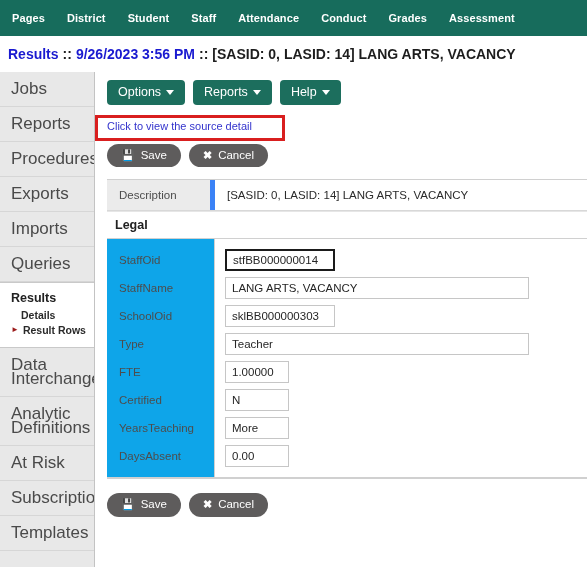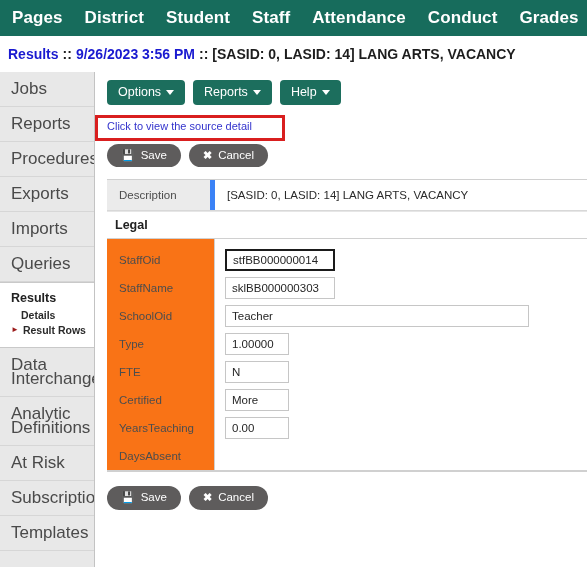--- a/index.html
+++ b/index.html
@@ -24,21 +24,21 @@
     display: flex;
     align-items: center;
     padding-left: 12px;
     box-sizing: border-box;
     overflow: hidden;
     white-space: nowrap;
   }
   .topnav-item {
     color: #ffffff;
     font-weight: bold;
-    font-size: 17px;
+    font-size: 11px;
     margin-right: 22px;
     cursor: pointer;
     letter-spacing: .1px;
   }
 
   
   .results-bar {
     height: 36px;
     display: flex;
     align-items: center;
@@ -237,21 +237,21 @@
     background: #ffffff;
   }
 
   .fields {
     display: flex;
     border-bottom: 1px solid #d0d0d0;
   }
   .fields-labels {
     width: 108px;
     flex: 0 0 108px;
-    background: #f97316;
+    background: #0ea5e9;
     border-right: 1px solid #d0d0d0;
     box-sizing: border-box;
     padding-top: 7px;
   }
   .fields-inputs {
     flex: 1 1 auto;
     background: #ffffff;
     box-sizing: border-box;
     padding: 7px 0 7px 10px;
   }
@@ -394,20 +394,23 @@
           <div class="f-label">FTE</div>
           <div class="f-label">Certified</div>
           <div class="f-label">YearsTeaching</div>
           <div class="f-label">DaysAbsent</div>
         </div>
         <div class="fields-inputs">
           <div class="f-inwrap">
             <input class="f-input w-md focused" type="text" value="stfBB000000014" style="">
           </div>
           <div class="f-inwrap">
+            <input class="f-input w-lg" type="text" value="LANG ARTS, VACANCY" style="">
+          </div>
+          <div class="f-inwrap">
             <input class="f-input w-md" type="text" value="sklBB000000303" style="">
           </div>
           <div class="f-inwrap">
             <input class="f-input w-lg" type="text" value="Teacher" style="">
           </div>
           <div class="f-inwrap">
             <input class="f-input w-sm" type="text" value="1.00000" style="">
           </div>
           <div class="f-inwrap">
             <input class="f-input w-sm" type="text" value="N" style="">

